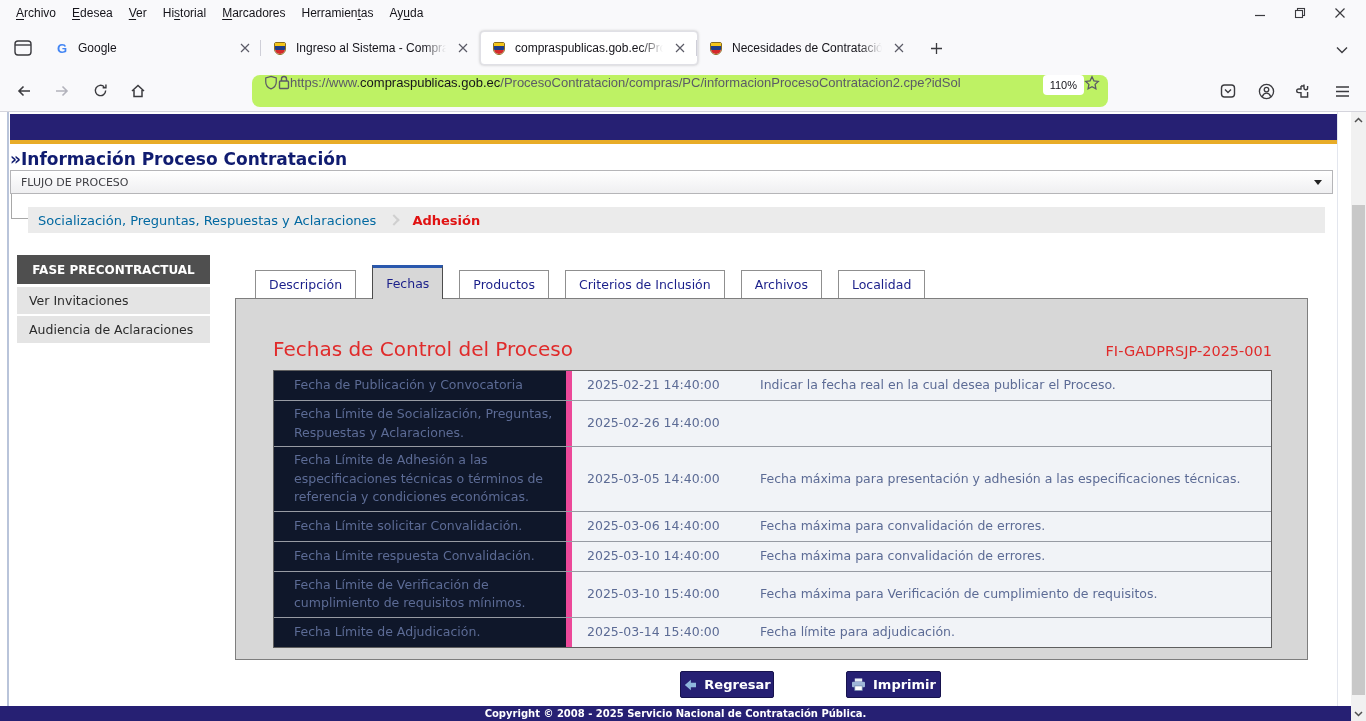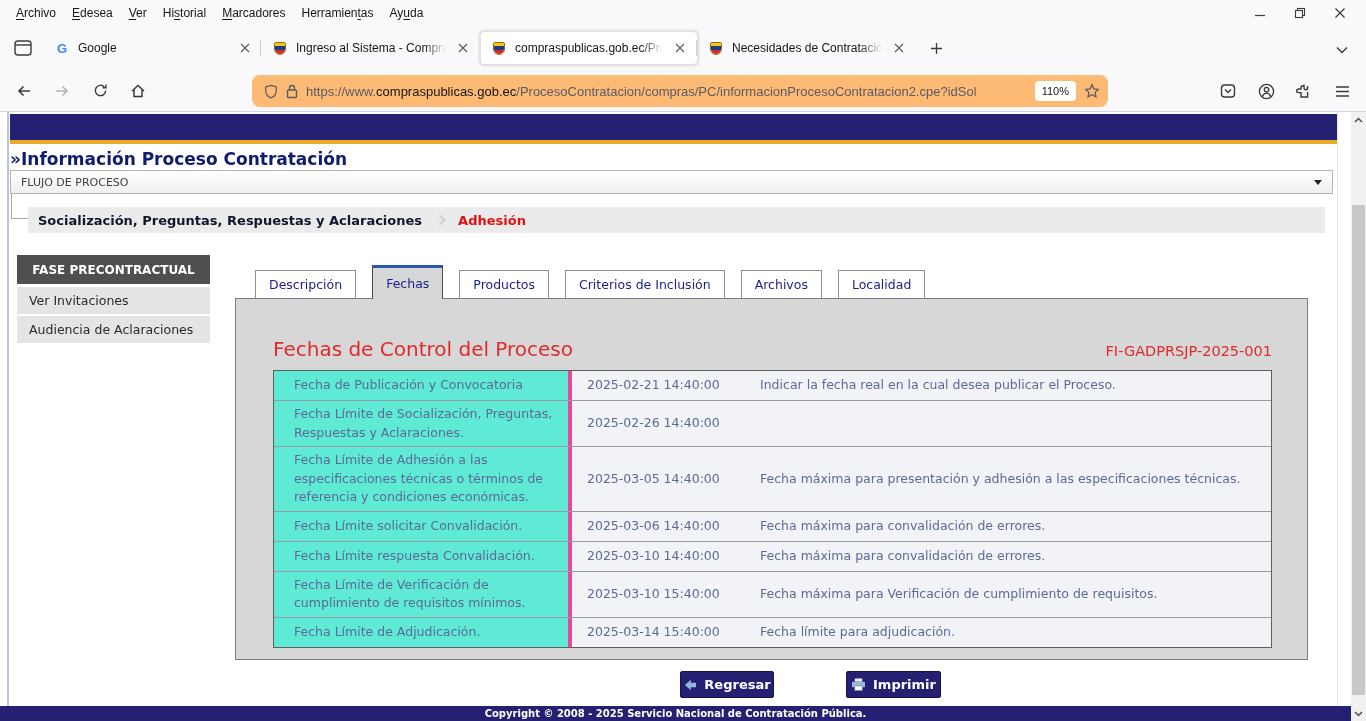--- a/index.html
+++ b/index.html
@@ -36,22 +36,22 @@
   .ec-shield { width:12px; height:13px; border-radius:2px 2px 6px 6px; overflow:hidden; border:1px solid #8a6d1c;
                display:flex; flex-direction:column; }
   .ec-shield i { display:block; flex:1; }
   .ec-y { background:#f5c518; } .ec-b { background:#1f3c88; } .ec-r { background:#d42a2a; }
 
   .navbar { position:absolute; top:70px; left:0; right:0; height:42px; background:#f9f9fb;
             border-bottom:1px solid #d4d4dc; display:flex; align-items:center; }
   .nav-icon { width:32px; height:32px; display:flex; align-items:center; justify-content:center; color:#3b3b3f; border-radius:4px; }
   .nav-icon.disabled { color:#b3b3bc; }
   .nav-left { display:flex; align-items:center; gap:6px; padding-left:8px; }
-  .urlfield { position:absolute; left:252px; top:5px; width:856px; height:32px; background:#fdba74;
-              border-radius:8px; display:flex; align-items:center; padding:0 8px 0 12px; gap:8px; }
+  .urlfield { position:absolute; left:252px; top:5px; width:856px; height:32px; background:#bef264;
+              border-radius:8px; display:flex; align-items:flex-start; padding:0 8px 0 12px; }
   .url-text { flex:1; font-size:13px; white-space:nowrap; overflow:hidden; color:#5b5b66;
               -webkit-mask-image:linear-gradient(90deg,#000 92%,transparent); mask-image:linear-gradient(90deg,#000 92%,transparent); }
   .url-domain { color:#15141a; }
   .zoom-chip { background:#fff; border-radius:4px; font-size:11px; color:#15141a; padding:4px 7px; flex:0 0 auto; }
   .nav-right { position:absolute; right:8px; top:5px; display:flex; align-items:center; gap:6px; }
 
   
   .page { position:absolute; top:112px; left:0; width:1351px; height:609px; background:#fff; overflow:hidden; }
   .page-leftline { position:absolute; left:7px; top:0; bottom:0; width:2px; background:#b9c4da; }
   .page-rightline { position:absolute; left:1337px; top:0; bottom:0; width:1px; background:#e3e6ee; }
@@ -64,21 +64,21 @@
   .flujo { position:absolute; left:10px; top:58px; width:1323px; height:24px;
            background:linear-gradient(#ffffff,#efeff1); border:1px solid #b5b5b8;
            display:flex; align-items:center; padding:0 10px; font-size:11px; color:#3f3f44; }
   .flujo-caret { margin-left:auto; width:0; height:0; border-left:4px solid transparent; border-right:4px solid transparent; border-top:5px solid #222; }
 
   .bracket { position:absolute; left:11px; top:82px; width:17px; height:25px;
              border-left:1px solid #a8a8a8; border-bottom:1px solid #a8a8a8; }
 
   .breadcrumb { position:absolute; left:28px; top:95px; width:1297px; height:26px; background:#ebebeb;
                 display:flex; align-items:center; gap:14px; padding:0 10px; font-size:13px; }
-  .bc-prev { color:#0f172a;font-weight:bold; }
+  .bc-prev { color:#0369a1; }
   .bc-sep { width:8px; height:8px; border-top:2px solid #cfcfcf; border-right:2px solid #cfcfcf; transform:rotate(45deg); }
   .bc-cur { color:#e01212; font-weight:bold; }
 
   .sidebar { position:absolute; left:17px; top:143px; width:193px; }
   .sb-header { height:29px; background:#4f4f4f; color:#fff; font-size:12px; font-weight:bold;
                display:flex; align-items:center; justify-content:center; margin-bottom:3px; }
   .sb-item { height:27px; background:#e4e4e4; color:#2b2b2b; font-size:12.5px;
              display:flex; align-items:center; padding-left:12px; margin-bottom:2px; }
 
   .tabstrip { position:absolute; left:255px; top:152px; height:34px; display:flex; align-items:flex-end; z-index:2; }
@@ -90,21 +90,21 @@
   .panel { position:absolute; left:235px; top:186px; width:1073px; height:362px;
            background:#d7d7d7; border:1px solid #7e7e7e; padding:38px 35px 0 37px; }
   .panel-head { display:flex; justify-content:space-between; align-items:baseline; margin-bottom:9px; }
   .panel-title { color:#e02b2b; font-size:20px; }
   .panel-code { color:#e02b2b; font-size:14.5px; }
 
   .ftable { border:1px solid #5f5f5f; background:#f1f3f7; }
   .frow { display:flex; border-bottom:1px solid #979ba3; }
   .frow:last-child { border-bottom:none; }
   .fcell { font-size:12.5px; color:#5c6b95; line-height:18.5px; display:flex; align-items:center; }
-  .fc-label { width:298px; background:#5eead4; border-right:4px solid #ec4899; padding:4px 12px 4px 20px; min-height:29px; }
+  .fc-label { width:298px; background:#0f172a; border-right:6px solid #ec4899; padding:4px 12px 4px 20px; min-height:29px; }
   .fc-date  { width:182px; padding:4px 0 4px 15px; }
   .fc-desc  { flex:1; padding:4px 10px 4px 6px; }
 
   .btn { position:absolute; top:559px; height:27px; background:#262073; border:1px solid #17134e; border-radius:2px;
          color:#fff; font-size:13px; font-weight:bold; display:flex; align-items:center; justify-content:center; gap:7px; }
   .btn-back { left:680px; width:94px; }
   .btn-print { left:846px; width:95px; }
 
   .footer { position:absolute; left:0; top:594px; width:1351px; height:15px; background:#262073;
             color:#fff; font-size:10px; font-weight:bold; display:flex; align-items:center; justify-content:center; }

